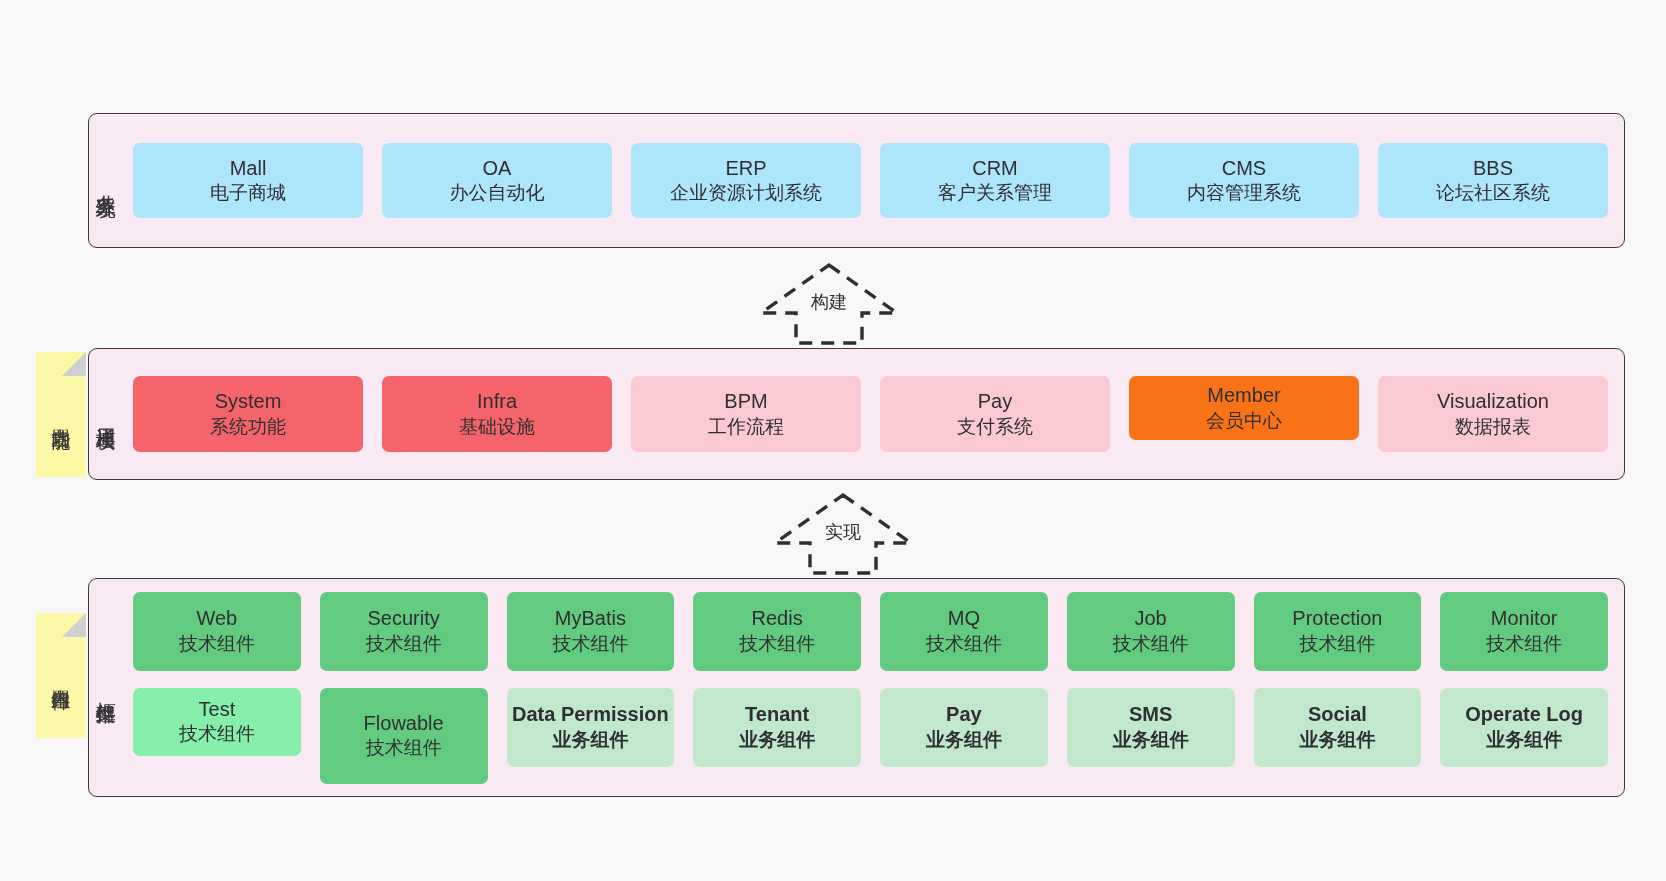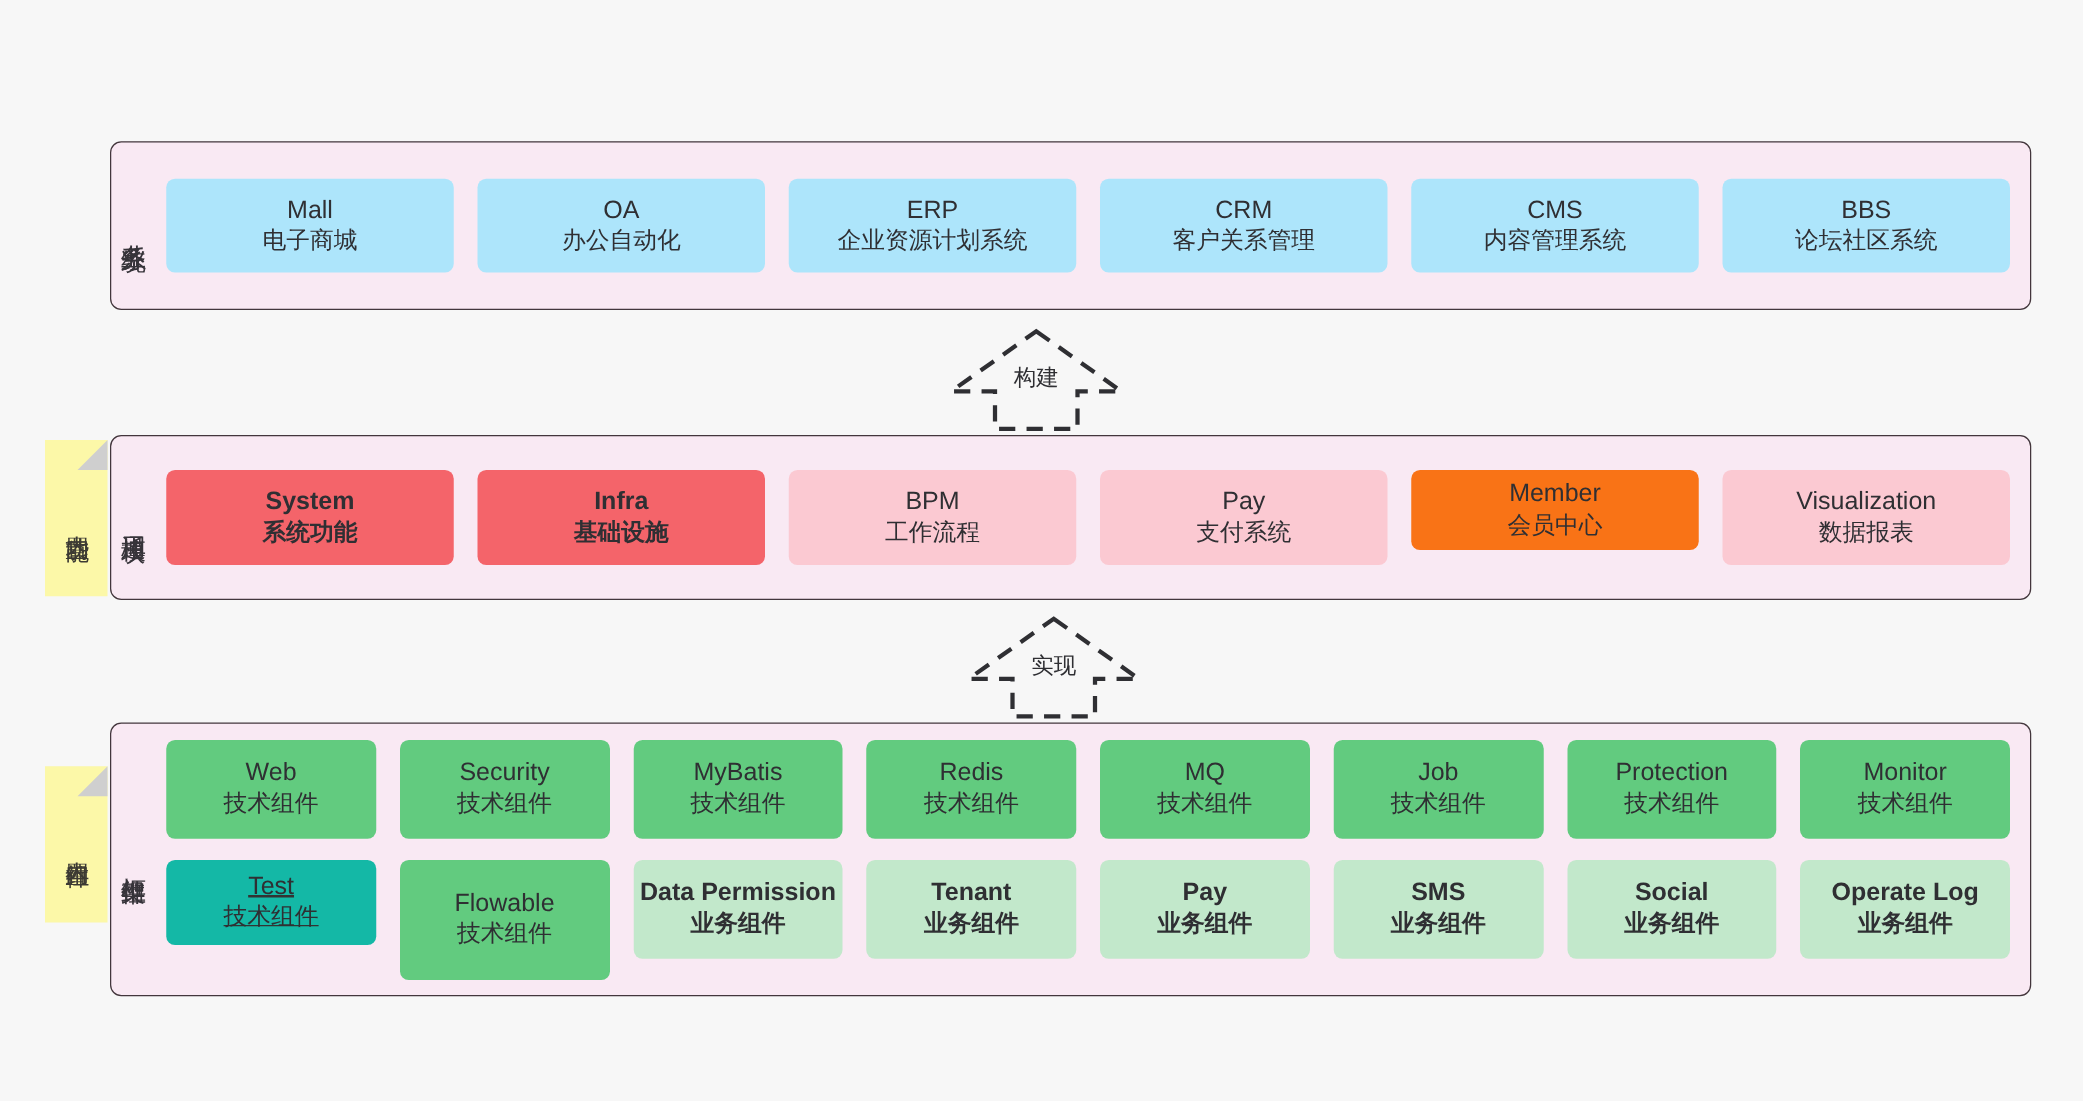--- a/index.html
+++ b/index.html
@@ -61,21 +61,21 @@
     text-align:center;
     box-sizing:border-box;
     padding:16px 4px;
     line-height:1.28;
   }
   .cell .en{font-size:20px;color:#2f2f33;}
   .cell .cn{font-size:19px;color:#2f2f33;}
 
   
   .c-blue      {background:#ade5fb;}
-  .c-red       {background:#f4646a;font-weight:bold;}
+  .c-red       {background:#f4646a;}
   .c-pink      {background:#fbc9d2;}
   .c-green     {background:#62cb7f;}
   .c-greenlight{background:#c2e8cb;font-weight:bold;}
 
   
   .sticky{
     position:absolute;
     background:#fcf8a8;
     display:flex;
     align-items:center;
@@ -236,21 +236,21 @@
           <span class="en">Protection</span>
           <span class="cn">技术组件</span>
         </div>
         <div class="cell c-green" style="height: 79px; background: rgb(98, 203, 127);">
           <span class="en">Monitor</span>
           <span class="cn">技术组件</span>
         </div>
       </div>
 
       <div class="row">
-        <div class="cell c-green" style="height: 68px; background: #14b8a6; text-decoration: underline;">
+        <div class="cell c-green" style="height: 68px; background: #86efac;">
           <span class="en">Test</span>
           <span class="cn">技术组件</span>
         </div>
         <div class="cell c-green" style="height: 96px; background: rgb(98, 203, 127);">
           <span class="en">Flowable</span>
           <span class="cn">技术组件</span>
         </div>
         <div class="cell c-greenlight" style="height: 79px; background: rgb(194, 232, 203);">
           <span class="en">Data Permission</span>
           <span class="cn">业务组件</span>

